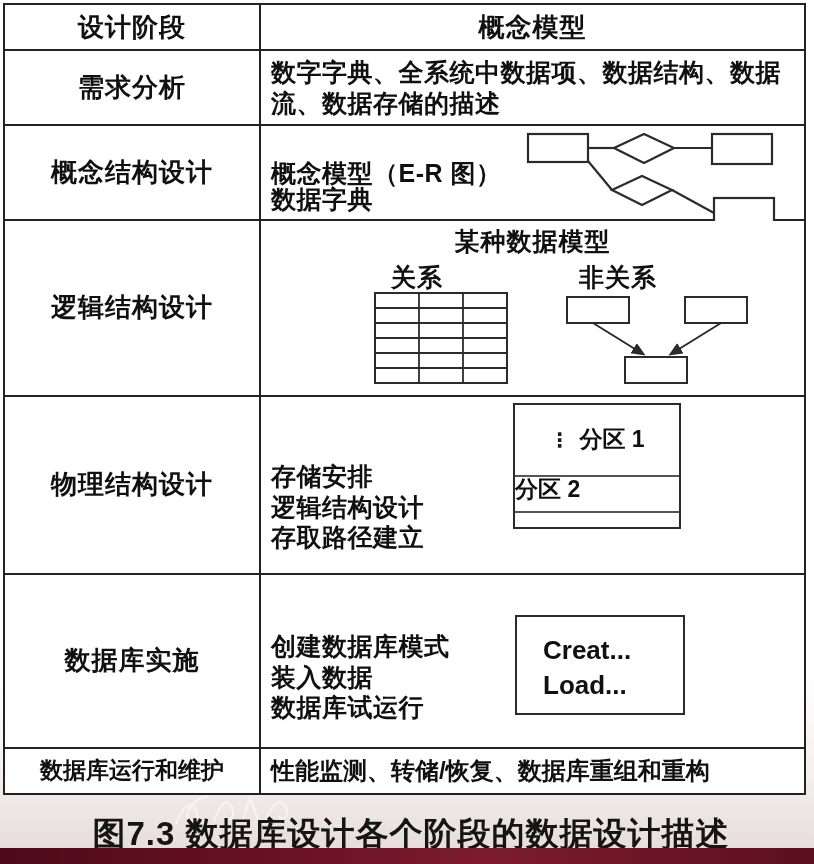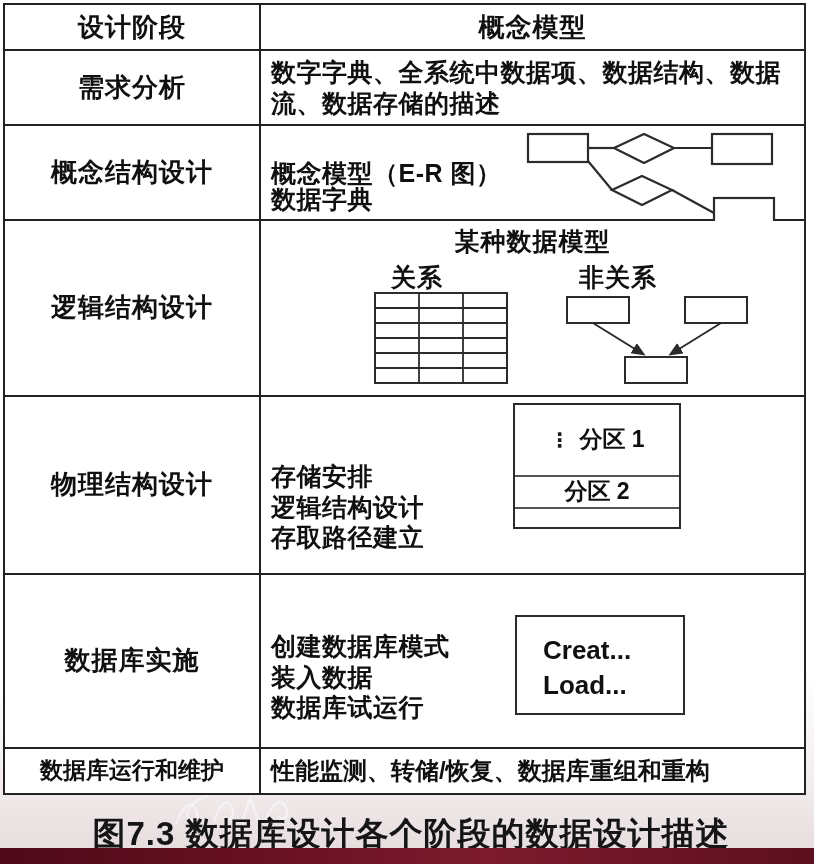--- a/index.html
+++ b/index.html
@@ -261,21 +261,21 @@
             <div>存储安排</div>
             <div>逻辑结构设计</div>
             <div>存取路径建立</div>
           </div>
 
           <div class="diagram" style="left:252px; top:6px; width:164px; height:122px; border:2px solid #2b2b2b; background:#ffffff;">
             <div style="position:absolute; left:0; top:0; width:100%; height:72px; box-sizing:border-box; border-bottom:2px solid #555; display:flex; align-items:center; justify-content:center; gap:10px;">
               <span style="font-weight:bold; font-size:20px; color:#1a1a1a; line-height:0.8;">⋮</span>
               <span style="font-weight:bold; font-size:23px; color:#101010;">分区 1</span>
             </div>
-            <div style="position:absolute; left:0; top:72px; width:100%; height:32px; box-sizing:border-box; border-bottom:2px solid #555; display:flex; align-items:center; justify-content:center;">
+            <div style="position:absolute; left:0; top:64px; width:100%; height:44px; box-sizing:border-box; border-bottom:2px solid #555; display:flex; align-items:center; justify-content:flex-start;">
               <span style="font-weight:bold; font-size:23px; color:#101010;">分区 2</span>
             </div>
           </div>
         </td>
       </tr>
 
       <tr class="r-impl">
         <td class="stage-cell">数据库实施</td>
         <td class="desc-cell">
           <div class="desc-text desc-lines tight" style="margin-top:32px;">

